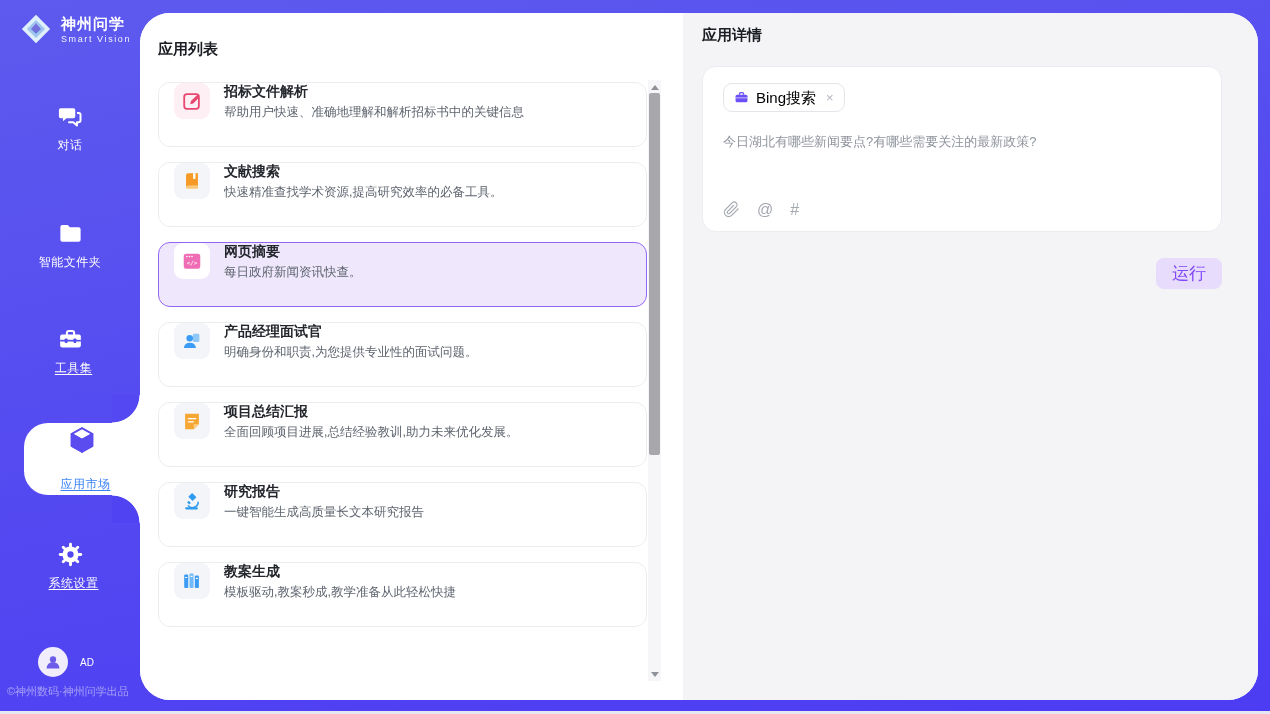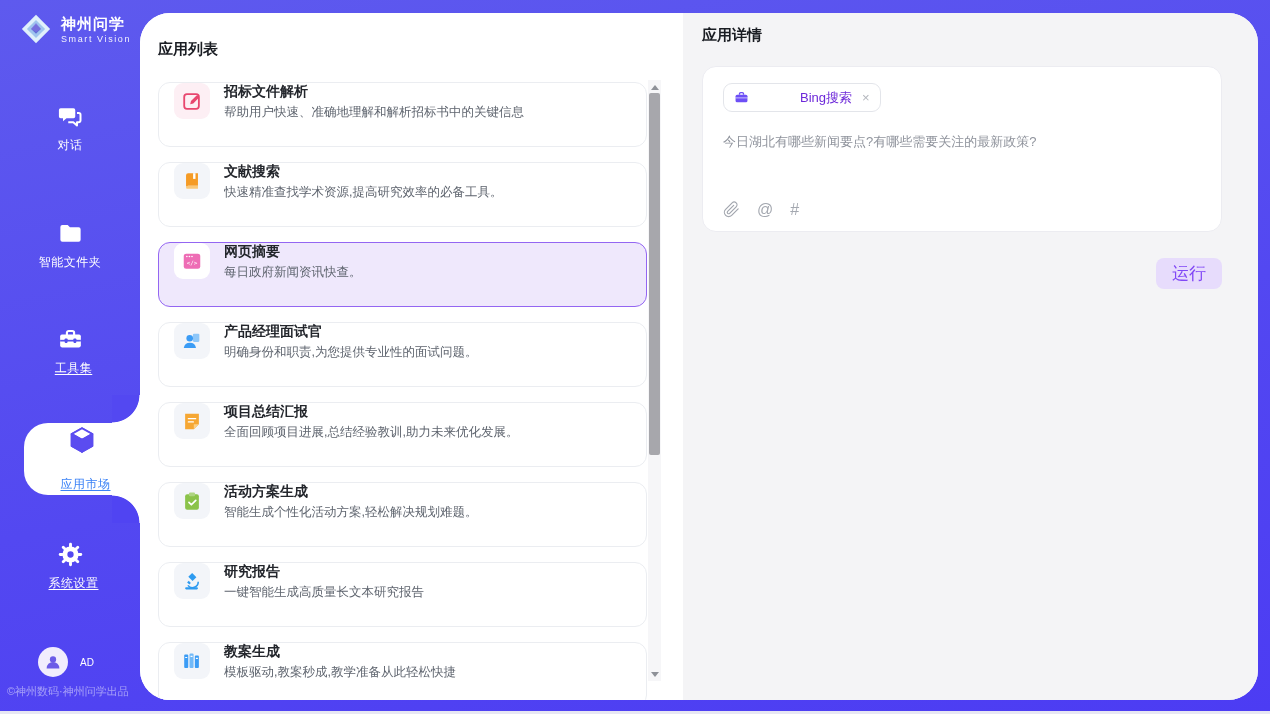--- a/index.html
+++ b/index.html
@@ -78,21 +78,21 @@
   
   .detail-panel{flex:1;background:#f4f4f6;position:relative;padding:13px 36px 0 19px;box-sizing:border-box;}
   .detail-card{
     margin-top:22px;height:166px;background:#fff;border:1px solid #ececf1;border-radius:14px;
     position:relative;padding:16px 20px;box-sizing:border-box;
   }
   .tool-tag{
     display:inline-flex;align-items:center;gap:7px;border:1px solid #e3e5ea;border-radius:9px;
     padding:5px 10px;background:#fff;cursor:pointer;
   }
-  .tag-label{font-size:13px;color:#6d28d9;line-height:17px;margin-left:44px;}
+  .tag-label{font-size:15px;color:#000000;line-height:17px;}
   .tag-close{font-size:13px;color:#b3b6bd;margin-left:3px;cursor:pointer;line-height:13px;}
   .question{margin-top:21px;font-size:13px;color:#8f939c;line-height:18px;}
   .attach-row{position:absolute;left:20px;bottom:13px;display:flex;align-items:center;gap:17px;color:#a4a8b0;}
   .attach-glyph{font-size:16px;line-height:1;cursor:pointer;}
   .attach-icon{cursor:pointer;display:flex;}
   .run-row{margin-top:26px;text-align:right;}
   .run-btn{
     background:#e7dcfc;color:#8148f6;border:none;border-radius:8px;font-size:17px;
     padding:8px 16px;cursor:pointer;font-family:inherit;line-height:15px;
   }
@@ -252,33 +252,20 @@
               <path d="M14 21v-5.5h5.5z" fill="#fbd189"></path>
               <path d="M8 9.5h8M8 13h5.5" stroke="#fff" stroke-width="1.4" stroke-linecap="round"></path>
             </svg>
           </span>
           <div class="card-text">
             <div class="card-title">项目总结汇报</div>
             <div class="card-desc">全面回顾项目进展,总结经验教训,助力未来优化发展。</div>
           </div>
         </div>
 
-        <div class="card">
-          <span class="tile">
-            <svg width="22" height="22" viewBox="0 0 24 24">
-              <rect x="4.5" y="4.5" width="15" height="17" rx="2.2" fill="#8bc34a"></rect>
-              <rect x="8.7" y="2.8" width="6.6" height="4" rx="1.2" fill="#aed581"></rect>
-              <path d="M8.7 13.5l2.6 2.6 4.8-4.8" stroke="#fff" stroke-width="1.9" fill="none" stroke-linecap="round" stroke-linejoin="round"></path>
-            </svg>
-          </span>
-          <div class="card-text">
-            <div class="card-title">活动方案生成</div>
-            <div class="card-desc">智能生成个性化活动方案,轻松解决规划难题。</div>
-          </div>
-        </div>
 
         <div class="card">
           <span class="tile">
             <svg width="22" height="22" viewBox="0 0 24 24">
               <path d="M12.2 3.2l4.6 4.6-4.2 4.2-4.6-4.6z" fill="#2e9bf0"></path>
               <path d="M8.4 11.8l2.4 2.4-1.7 1.7-2.4-2.4z" fill="#2e9bf0"></path>
               <path d="M7.5 16.8a6.3 6.3 0 0 0 11.3-3.9" stroke="#2e9bf0" stroke-width="1.7" fill="none"></path>
               <rect x="4.5" y="18.8" width="14" height="2.4" rx="1.2" fill="#2e9bf0"></rect>
             </svg>
           </span>

